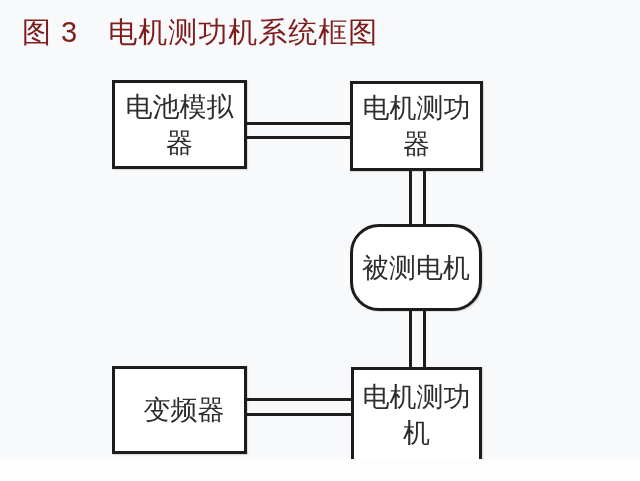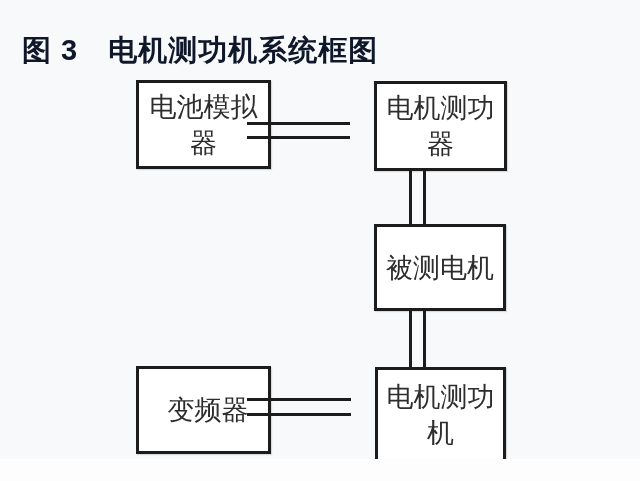--- a/index.html
+++ b/index.html
@@ -11,47 +11,46 @@
     position: relative;
     width: 640px;
     height: 481px;
     background: #f8f9fa;
     overflow: hidden;
     font-family: "Liberation Sans", "DejaVu Sans", sans-serif;
   }
   .fig-title {
     position: absolute;
     left: 22px;
-    top: 31px;
+    top: 13px;
     font-size: 29px;
-    font-weight: 700;
+    font-weight: 400;
     letter-spacing: 1px;
-    color: #0f172a;
+    color: #7f1d1d;
     white-space: nowrap;
   }
   .node {
     position: absolute;
     box-sizing: border-box;
     background: #ffffff;
     border: 3px solid #1c1c1c;
     display: flex;
     flex-direction: column;
     justify-content: center;
     align-items: center;
     text-align: center;
     font-size: 27px;
     line-height: 36px;
     color: #2d2d2d;
     box-shadow: 1px 1px 1px rgba(0,0,0,0.12);
-    margin-left: 24px;
   }
   .node .line { display: block; }
   #node-battery      { left: 112px; top:  80px; width: 135px; height: 89px; }
   #node-controller   { left: 350px; top:  81px; width: 133px; height: 90px; }
-  #node-testmotor    { left: 350px; top: 224px; width: 132px; height: 87px; }
+  #node-testmotor    { left: 350px; top: 224px; width: 132px; height: 87px; border-radius: 29px; }
   #node-inverter     { left: 112px; top: 366px; width: 135px; height: 88px; padding-left: 9px; }
   #node-dynamometer  { left: 351px; top: 367px; width: 131px; height: 96px; }
   .h-dline {
     position: absolute;
     box-sizing: border-box;
     border-top: 3px solid #1c1c1c;
     border-bottom: 3px solid #1c1c1c;
     background: transparent;
   }
   .v-dline {

